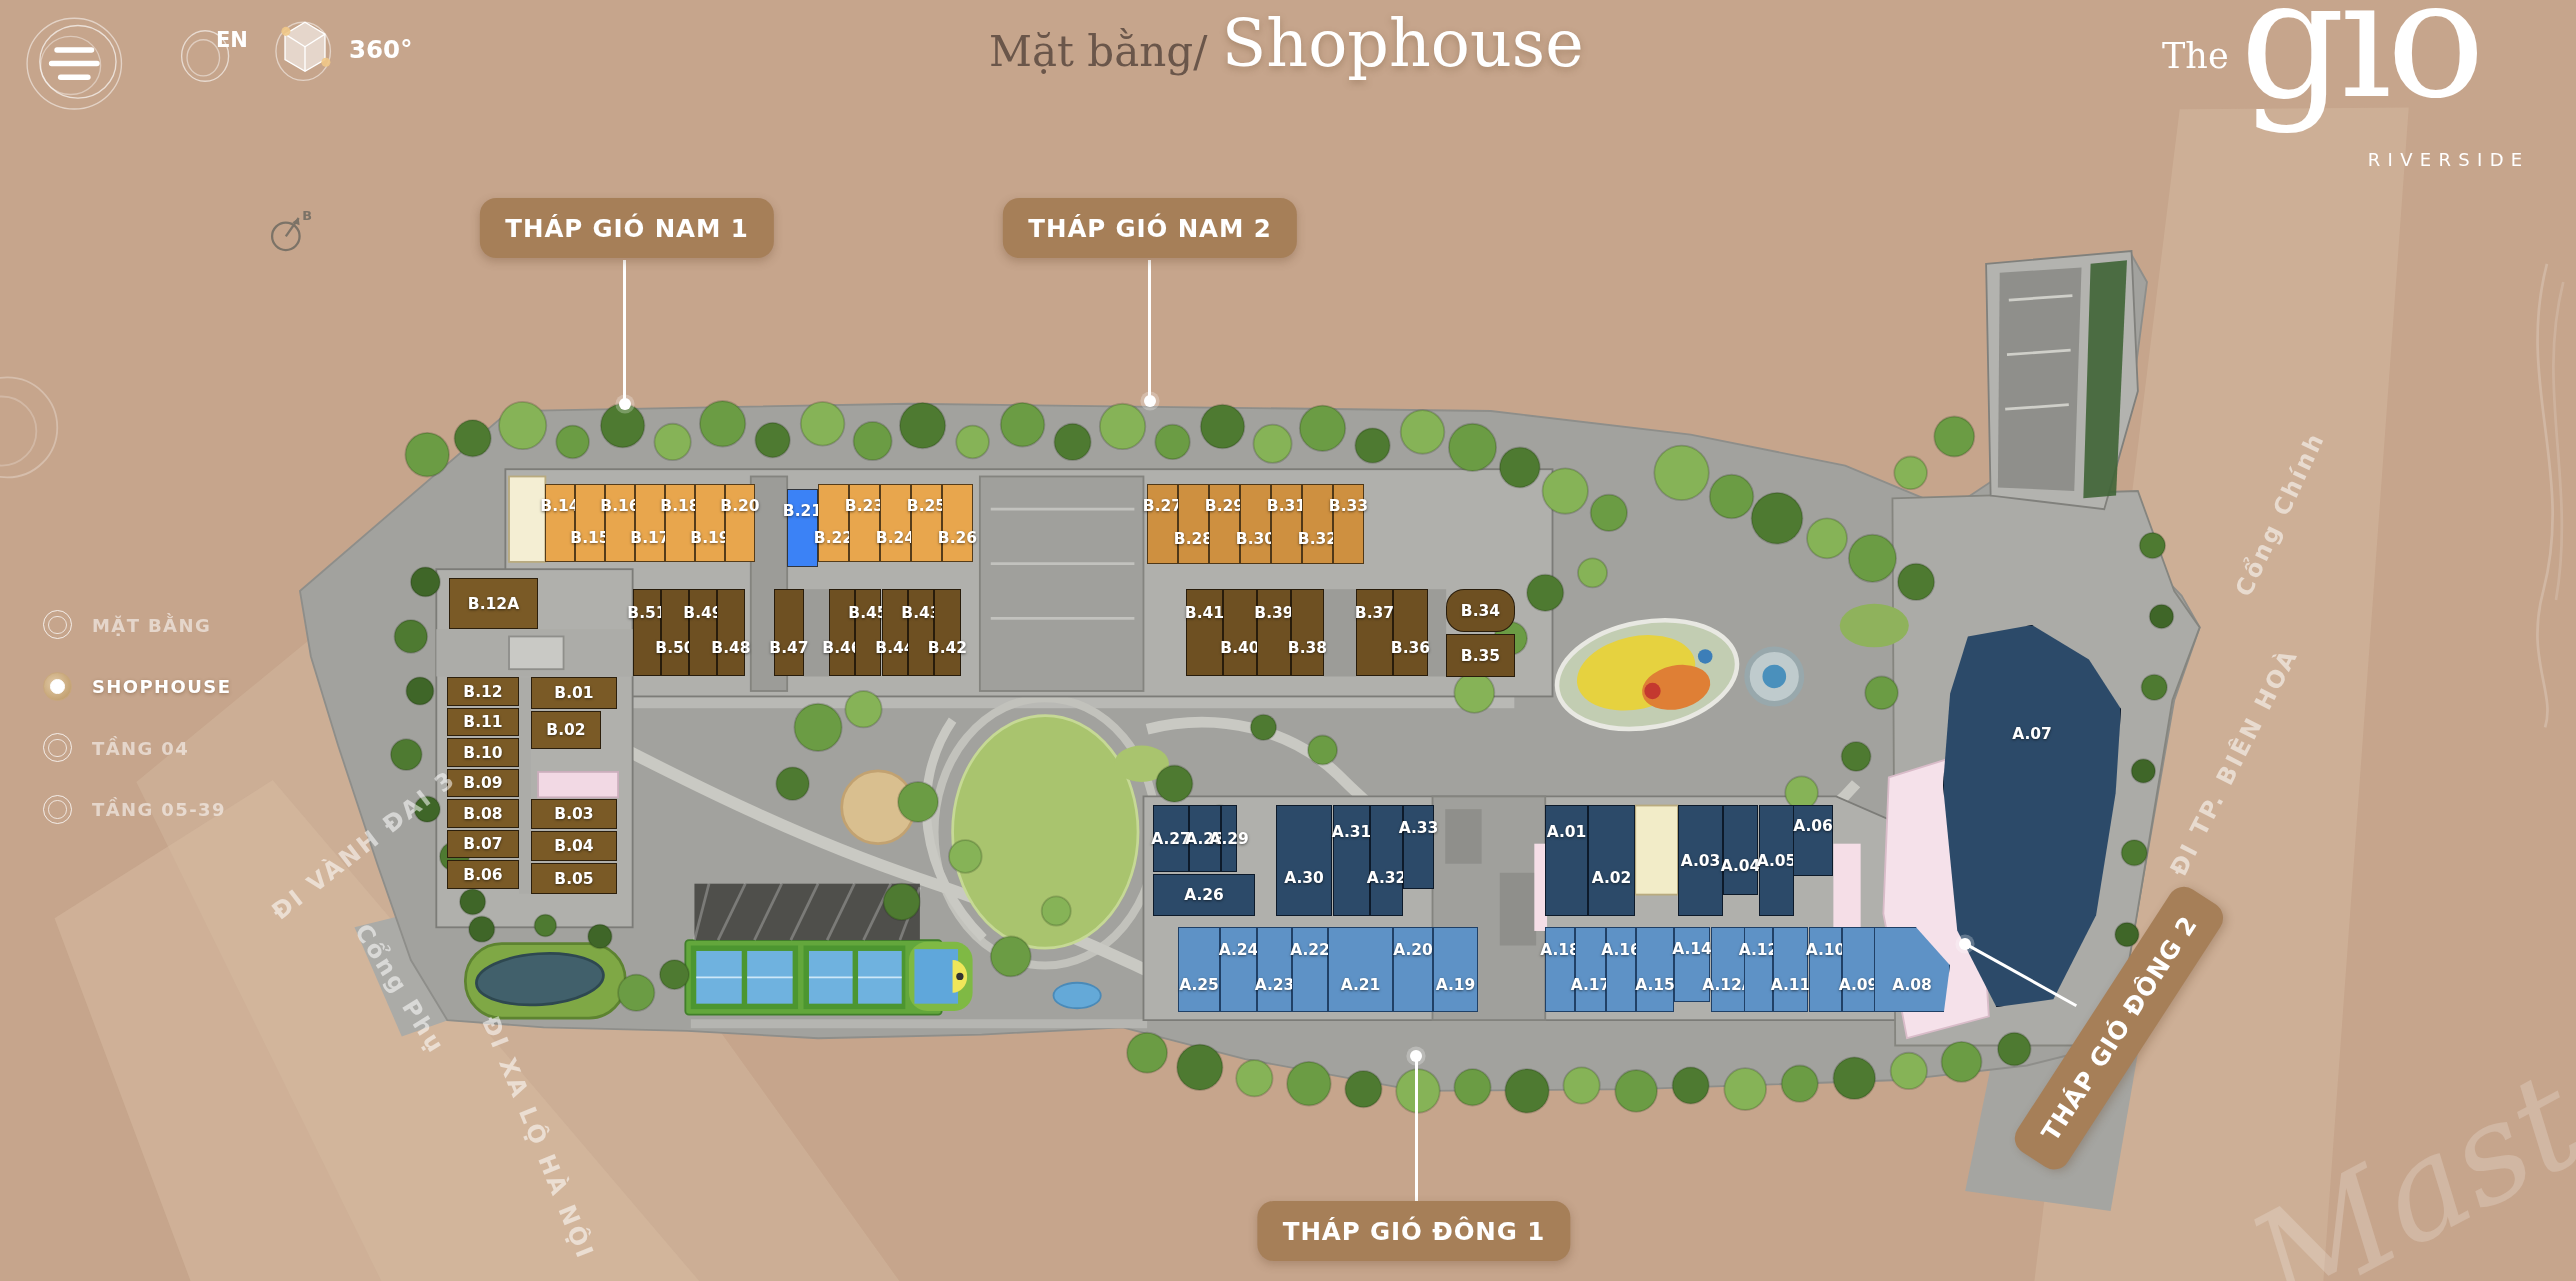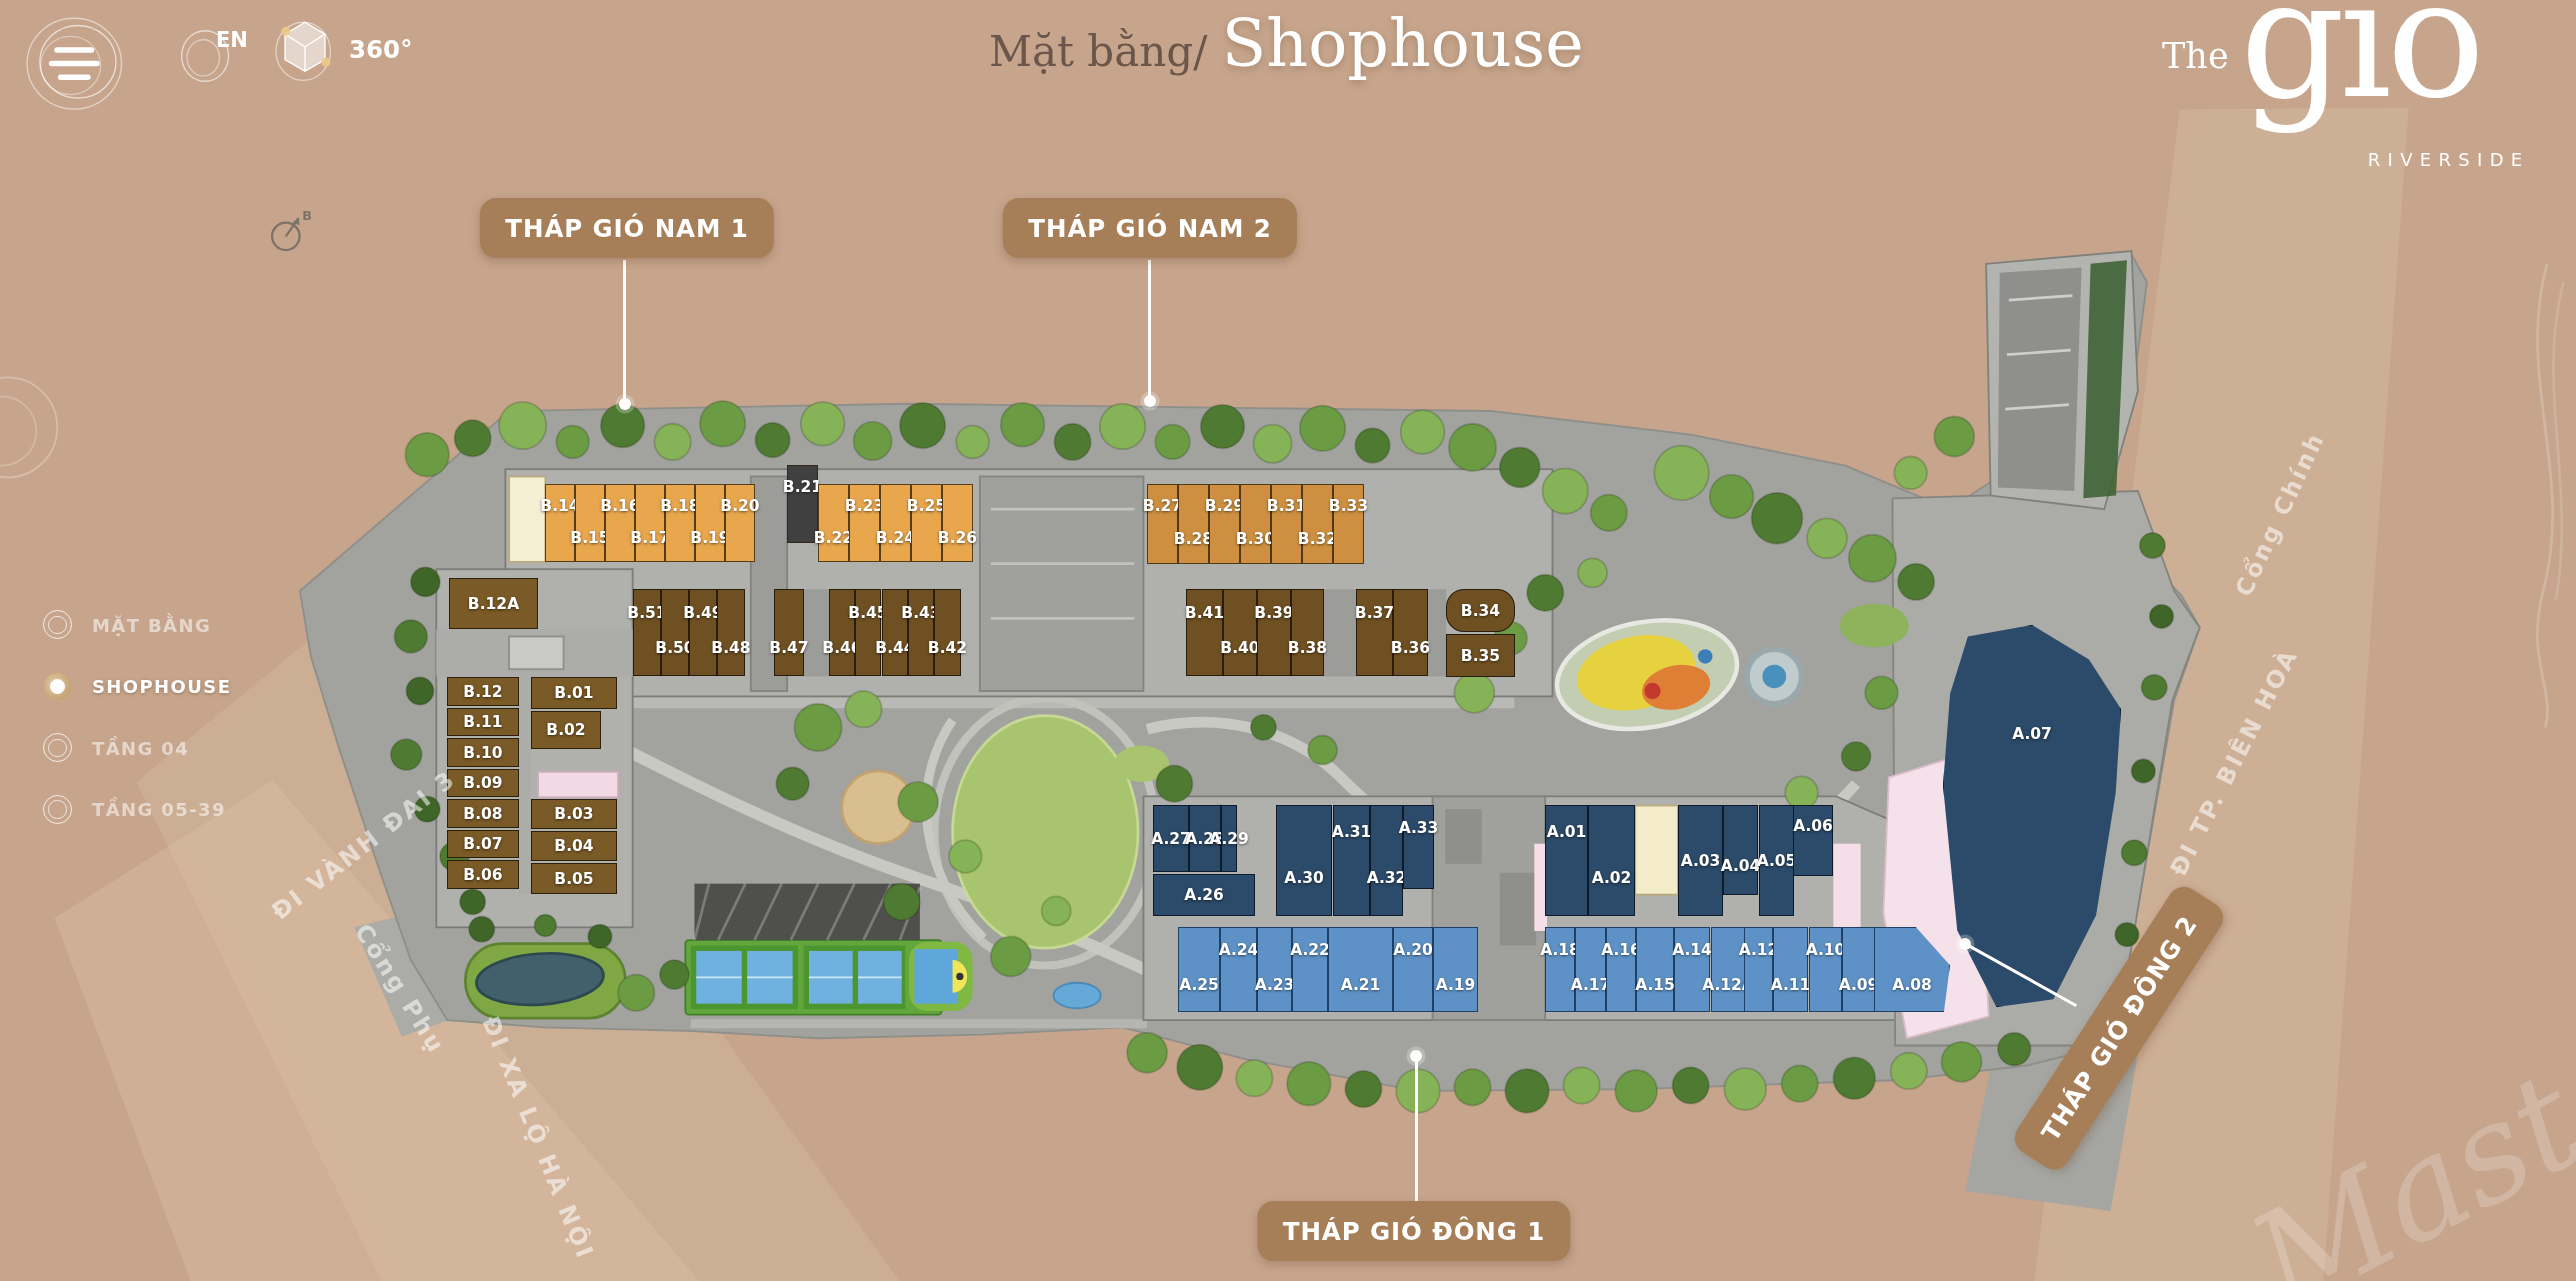--- a/index.html
+++ b/index.html
@@ -273,21 +273,21 @@
       </div>
       <div class="unit" style="left: 665px; top: 484px; width: 30px; height: 78px; background: rgb(232, 166, 77); border-color: rgba(48, 34, 14, 0.8);">
         <span class="lbl t">B.18</span>
       </div>
       <div class="unit" style="left: 695px; top: 484px; width: 30px; height: 78px; background: rgb(232, 166, 77); border-color: rgba(48, 34, 14, 0.8);">
         <span class="lbl b">B.19</span>
       </div>
       <div class="unit" style="left: 725px; top: 484px; width: 30px; height: 78px; background: rgb(232, 166, 77); border-color: rgba(48, 34, 14, 0.8);">
         <span class="lbl t">B.20</span>
       </div>
-      <div class="unit" style="left: 787px; top: 465px; width: 31px; height: 78px; background: #404040; border-color: rgba(48, 34, 14, 0.8);">
+      <div class="unit" style="left: 787px; top: 489px; width: 31px; height: 78px; background: #3b82f6; border-color: rgba(48, 34, 14, 0.8);">
         <span class="lbl t">B.21</span>
       </div>
       <div class="unit" style="left: 818px; top: 484px; width: 31px; height: 78px; background: rgb(232, 166, 77); border-color: rgba(48, 34, 14, 0.8);">
         <span class="lbl b">B.22</span>
       </div>
       <div class="unit" style="left: 849px; top: 484px; width: 31px; height: 78px; background: rgb(232, 166, 77); border-color: rgba(48, 34, 14, 0.8);">
         <span class="lbl t">B.23</span>
       </div>
       <div class="unit" style="left: 880px; top: 484px; width: 31px; height: 78px; background: rgb(232, 166, 77); border-color: rgba(48, 34, 14, 0.8);">
         <span class="lbl b">B.24</span>
@@ -483,21 +483,21 @@
       </div>
       <div class="unit" style="left: 1575px; top: 927px; width: 31px; height: 85px; background: rgb(94, 146, 198); border-color: rgba(16, 44, 78, 0.8);">
         <span class="lbl b">A.17</span>
       </div>
       <div class="unit" style="left: 1606px; top: 927px; width: 30px; height: 85px; background: rgb(94, 146, 198); border-color: rgba(16, 44, 78, 0.8);">
         <span class="lbl t">A.16</span>
       </div>
       <div class="unit" style="left: 1636px; top: 927px; width: 38px; height: 85px; background: rgb(94, 146, 198); border-color: rgba(16, 44, 78, 0.8);">
         <span class="lbl b">A.15</span>
       </div>
-      <div class="unit" style="left: 1674px; top: 927px; width: 36px; height: 85px; background: rgb(94, 146, 198); border-color: rgba(16, 44, 78, 0.8);">
+      <div class="unit" style="left: 1674px; top: 927px; width: 36px; height: 75px; background: rgb(94, 146, 198); border-color: rgba(16, 44, 78, 0.8);">
         <span class="lbl t">A.14</span>
       </div>
       <div class="unit" style="left: 1711px; top: 927px; width: 34px; height: 85px; background: rgb(94, 146, 198); border-color: rgba(16, 44, 78, 0.8);">
         <span class="lbl b">A.12A</span>
       </div>
       <div class="unit" style="left: 1744px; top: 927px; width: 29px; height: 85px; background: rgb(94, 146, 198); border-color: rgba(16, 44, 78, 0.8);">
         <span class="lbl t">A.12</span>
       </div>
       <div class="unit" style="left: 1773px; top: 927px; width: 35px; height: 85px; background: rgb(94, 146, 198); border-color: rgba(16, 44, 78, 0.8);">
         <span class="lbl b">A.11</span>

